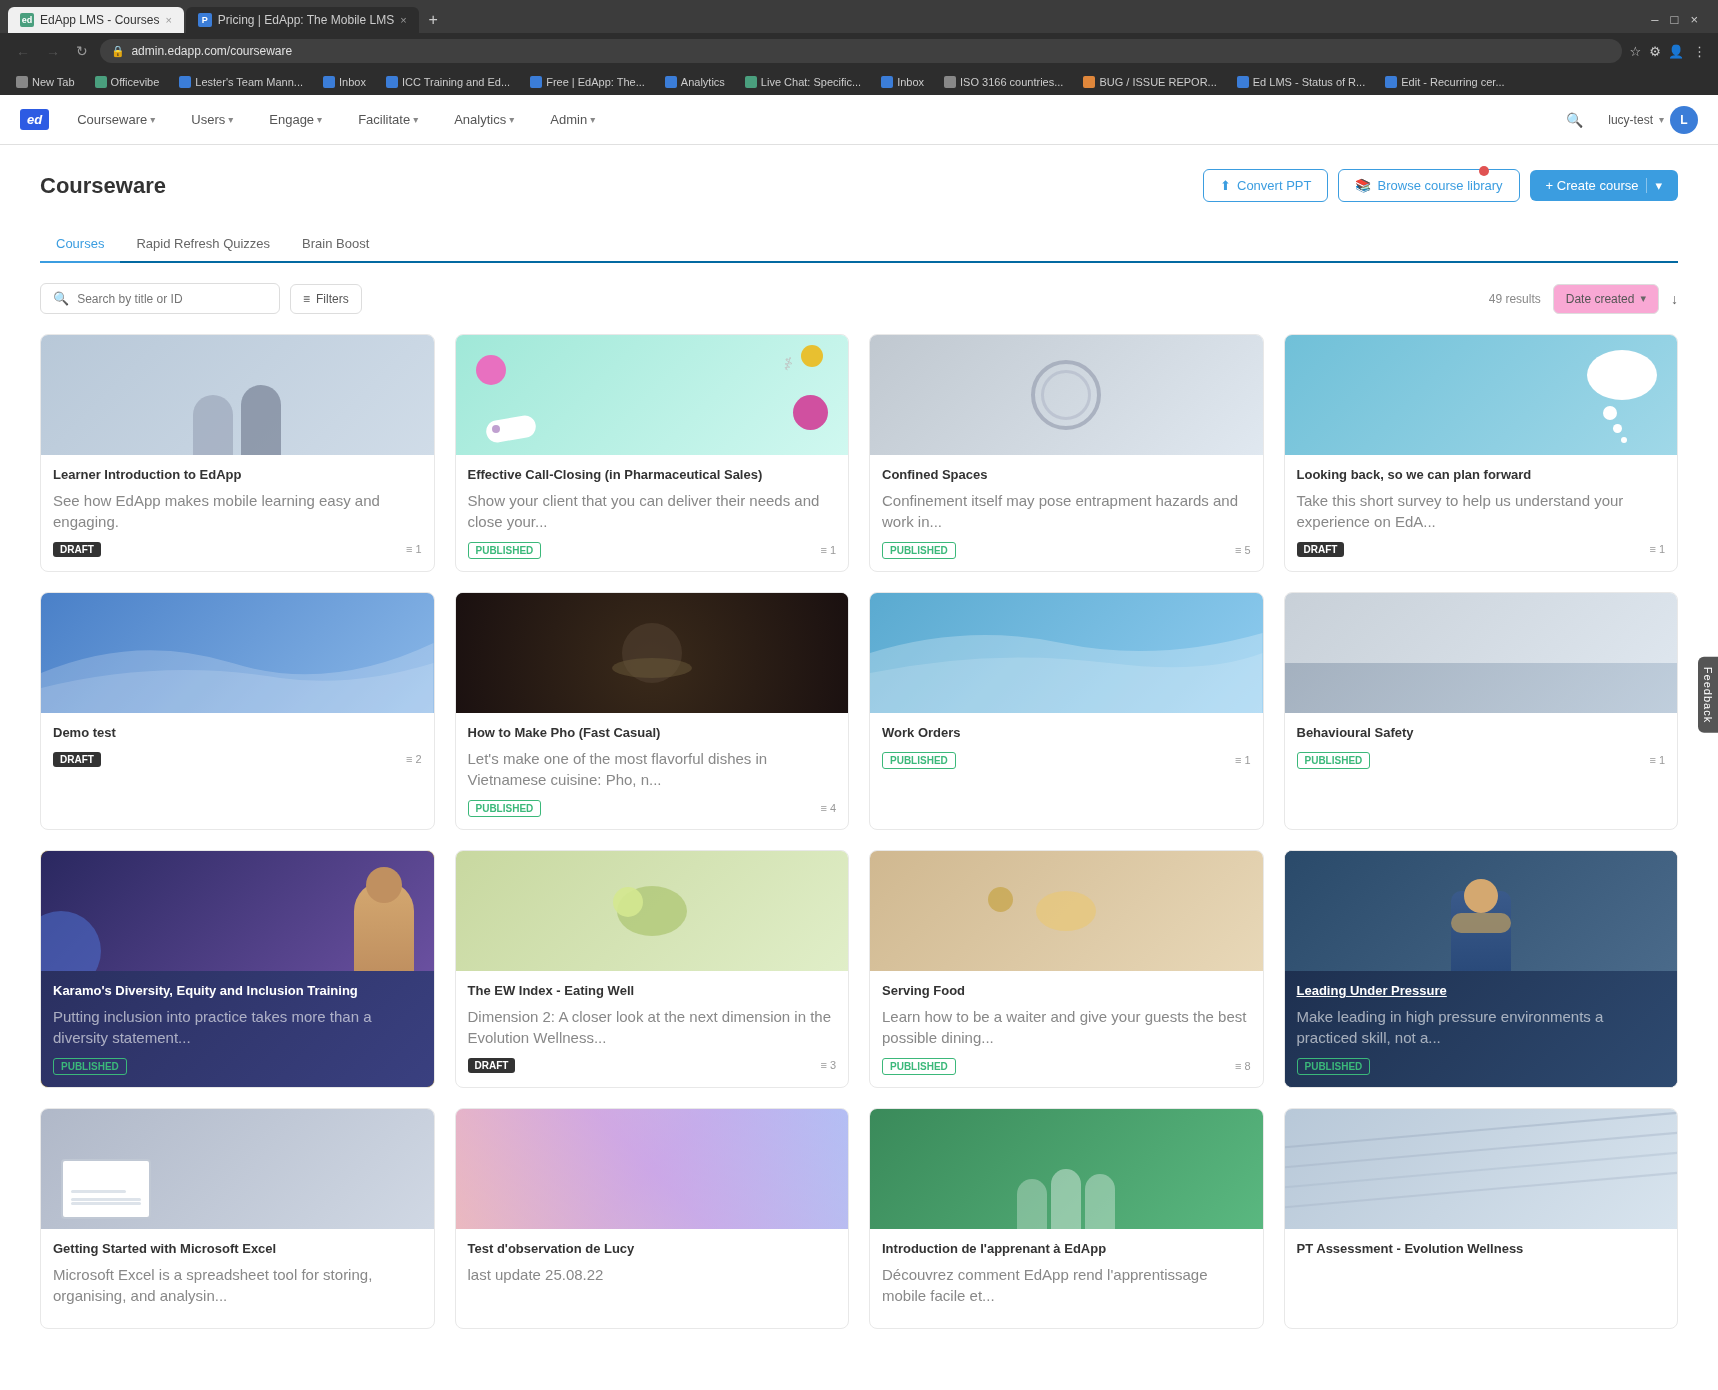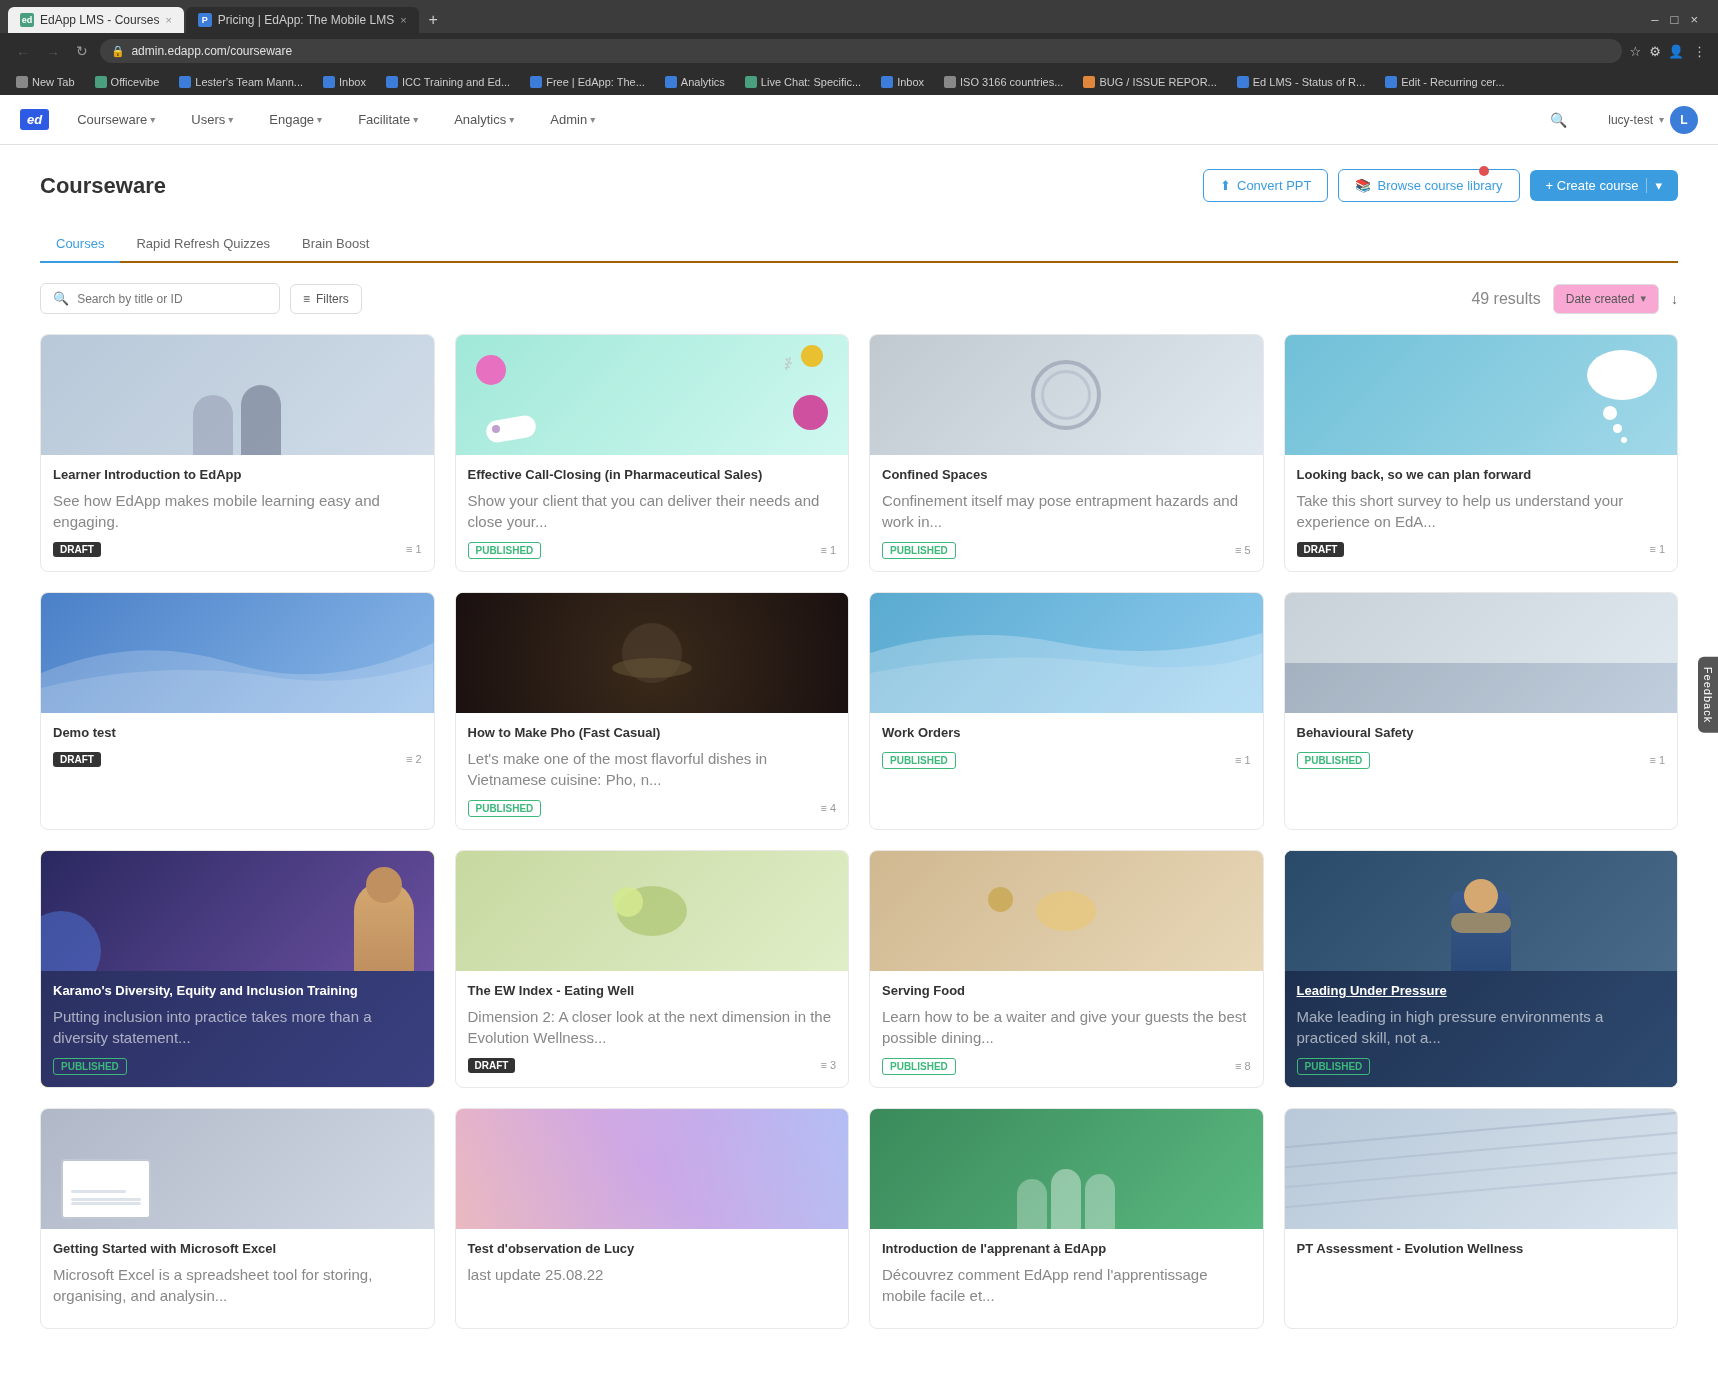--- a/index.html
+++ b/index.html
@@ -33,48 +33,48 @@
     .bm-gray { background: #888; }
 
     
     .app-header { background: white; border-bottom: 1px solid #e0e0e0; padding: 0 20px; display: flex; align-items: center; gap: 20px; height: 50px; }
     .app-logo { background: #2d5be3; color: white; font-weight: bold; font-size: 13px; padding: 3px 7px; border-radius: 3px; }
     .app-logo span { font-style: italic; }
     .nav-item { color: #555; font-size: 13px; cursor: pointer; padding: 16px 8px; display: flex; align-items: center; gap: 3px; }
     .nav-chevron { font-size: 10px; color: #888; }
     .header-spacer { flex: 1; }
     .header-search { color: #888; font-size: 14px; cursor: pointer; padding: 4px; }
-    .user-dropdown { display: flex; align-items: center; gap: 6px; cursor: pointer; margin-left: 16px; }
+    .user-dropdown { display: flex; align-items: center; gap: 6px; cursor: pointer; }
     .user-name { color: #555; font-size: 12px; }
     .user-avatar { width: 28px; height: 28px; background: #3b7dd8; border-radius: 50%; display: flex; align-items: center; justify-content: center; color: white; font-size: 12px; font-weight: bold; }
 
     
     .page-content { background: white; min-height: calc(1390px - 140px); padding: 24px 40px; }
     .page-header { display: flex; align-items: center; margin-bottom: 24px; }
     .page-title { font-size: 22px; font-weight: 600; color: #333; flex: 1; }
     .header-actions { display: flex; gap: 10px; align-items: center; }
     .btn-convert { display: flex; align-items: center; gap: 6px; padding: 8px 16px; border: 1.5px solid #3b9de0; border-radius: 6px; color: #3b9de0; background: white; cursor: pointer; font-size: 13px; }
     .btn-browse { display: flex; align-items: center; gap: 6px; padding: 8px 16px; border: 1.5px solid #3b9de0; border-radius: 6px; color: #3b9de0; background: white; cursor: pointer; font-size: 13px; position: relative; }
     .notification-dot { position: absolute; top: -4px; right: 30px; width: 10px; height: 10px; background: #e05252; border-radius: 50%; }
     .btn-create { display: flex; align-items: center; gap: 6px; padding: 8px 16px; border: none; border-radius: 6px; color: white; background: #3b9de0; cursor: pointer; font-size: 13px; }
     .btn-create-arrow { border-left: 1px solid rgba(255,255,255,0.4); padding-left: 8px; margin-left: 2px; }
 
     
-    .course-tabs { display: flex; gap: 0; border-bottom: 2px solid #a16207; margin-bottom: 20px; }
+    .course-tabs { display: flex; gap: 0; border-bottom: 2px solid #0369a1; margin-bottom: 20px; }
     .course-tab { padding: 10px 16px; color: #666; cursor: pointer; font-size: 13px; border-bottom: 2px solid transparent; margin-bottom: -2px; }
     .course-tab.active { color: #3b9de0; border-bottom-color: #3b9de0; font-weight: 500; }
 
     
     .search-filter-bar { display: flex; align-items: center; justify-content: space-between; margin-bottom: 20px; }
     .search-box { display: flex; align-items: center; gap: 8px; border: 1px solid #ddd; border-radius: 6px; padding: 7px 12px; width: 240px; }
     .search-icon { color: #999; font-size: 13px; }
     .search-input { border: none; outline: none; font-size: 12px; color: #555; width: 100%; background: transparent; }
     .filter-btn { display: flex; align-items: center; gap: 6px; border: 1px solid #ddd; border-radius: 6px; padding: 7px 12px; cursor: pointer; color: #555; font-size: 12px; background: white; }
     .right-bar { display: flex; align-items: center; gap: 12px; }
-    .results-count { color: #888; font-size: 16px; }
+    .results-count { color: #888; font-size: 12px; }
     .sort-btn { display: flex; align-items: center; gap: 6px; border: 1px solid #ddd; border-radius: 6px; padding: 7px 12px; cursor: pointer; color: #555; font-size: 12px; background: #f9a8d4; }
     .sort-icon { color: #666; font-size: 11px; }
 
     
     .course-grid { display: grid; grid-template-columns: repeat(4, 1fr); gap: 20px; }
     .course-card { background: white; border: 1px solid #e8e8e8; border-radius: 8px; overflow: hidden; cursor: pointer; }
     .course-body { padding: 12px; }
     .course-title { font-size: 13px; font-weight: 600; color: #333; margin-bottom: 6px; line-height: 1.3; }
     .course-desc { font-size: 15px; color: #888; line-height: 1.4; margin-bottom: 10px; }
     .course-footer { display: flex; align-items: center; justify-content: space-between; }

